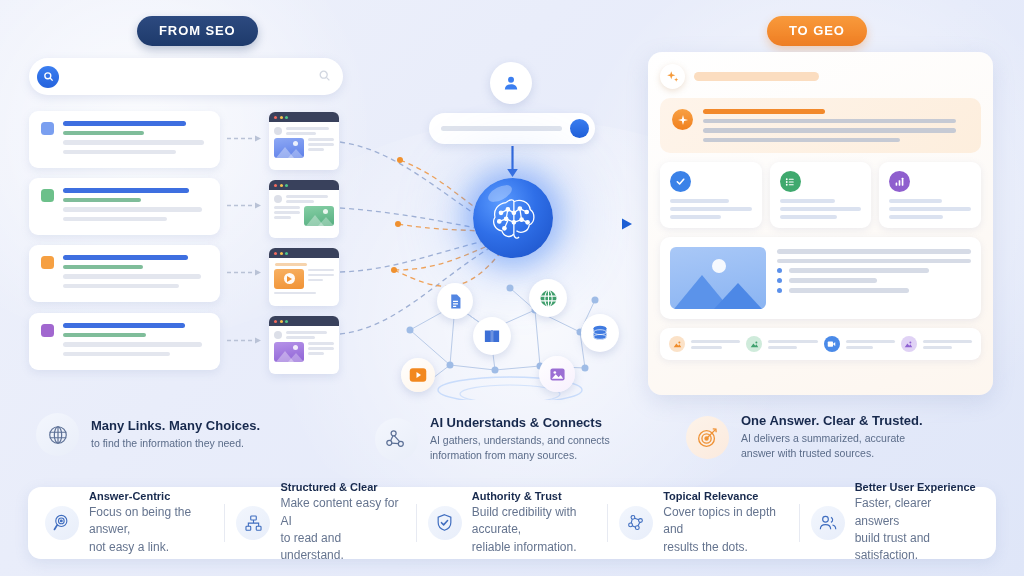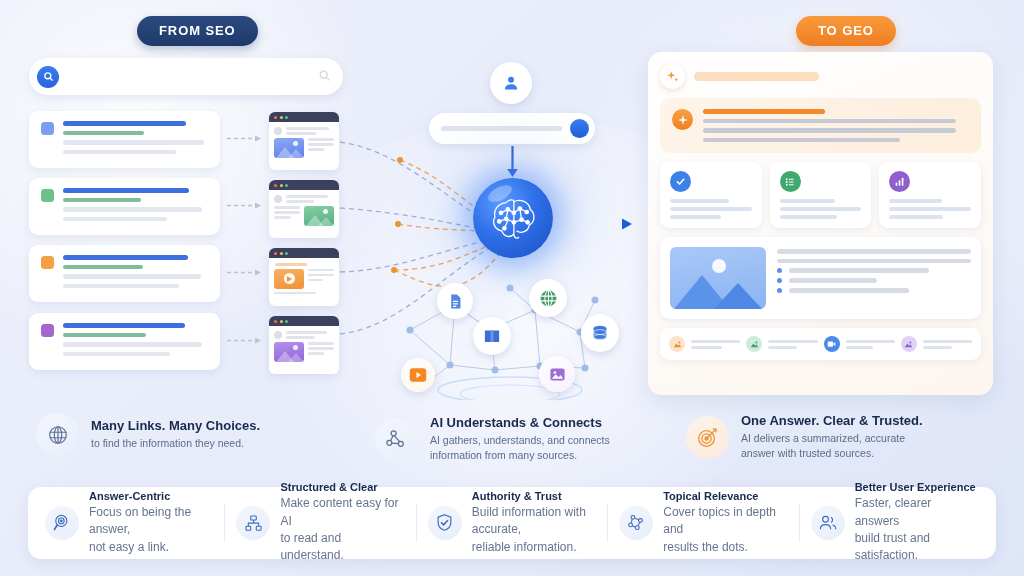--- a/index.html
+++ b/index.html
@@ -21,21 +21,21 @@
     background: radial-gradient(circle, rgba(255,255,255,.75) 0%, rgba(255,255,255,0) 72%); }
 
   
   .badge {
     position: absolute; top: 16px;
     border-radius: 20px; padding: 7px 22px 8px;
     font-size: 13px; font-weight: bold; letter-spacing: .9px;
     color: #fff; text-align: center; white-space: nowrap;
   }
   .badge-seo { left: 137px; background: linear-gradient(180deg,#2d4a80,#1e3a6b); box-shadow: 0 4px 10px rgba(30,58,107,.28); }
-  .badge-geo { left: 796px; background: linear-gradient(180deg,#f89a3c,#f07e22); box-shadow: 0 4px 10px rgba(240,126,34,.3); }
+  .badge-geo { left: 767px; background: linear-gradient(180deg,#f89a3c,#f07e22); box-shadow: 0 4px 10px rgba(240,126,34,.3); }
 
   
   .search-bar {
     position: absolute; left: 29px; top: 58px; width: 314px; height: 37px;
     background: #fff; border-radius: 19px;
     box-shadow: 0 3px 10px rgba(120,140,190,.18);
     display: flex; align-items: center; padding: 0 12px 0 8px;
   }
   .search-ico-blue {
     width: 22px; height: 22px; border-radius: 50%;
@@ -736,21 +736,21 @@
 
   <div class="foot-item">
     <div class="foot-ico">
       <svg width="19" height="19" viewBox="0 0 24 24" fill="none" stroke="#3f6dbf" stroke-width="1.5">
         <path d="M12 2.2 L20 5.4 V12 c0 5-3.6 8.4-8 9.8 C7.6 20.4 4 17 4 12 V5.4 Z"></path>
         <path d="M8.2 12.2 L10.9 15 L15.9 9.5" stroke-width="1.9" stroke-linecap="round" stroke-linejoin="round"></path>
       </svg>
     </div>
     <div>
       <div class="foot-title">Authority &amp; Trust</div>
-      <div class="foot-sub">Build information with accurate,</div>
+      <div class="foot-sub">Build credibility with accurate,</div>
       <div class="foot-sub">reliable information.</div>
     </div>
   </div>
   <div class="foot-div"></div>
 
   <div class="foot-item">
     <div class="foot-ico">
       <svg width="19" height="19" viewBox="0 0 24 24" fill="none" stroke="#3f6dbf" stroke-width="1.4">
         <circle cx="7.5" cy="5.5" r="2.4"></circle>
           <circle cx="17" cy="9.5" r="2.4"></circle>

